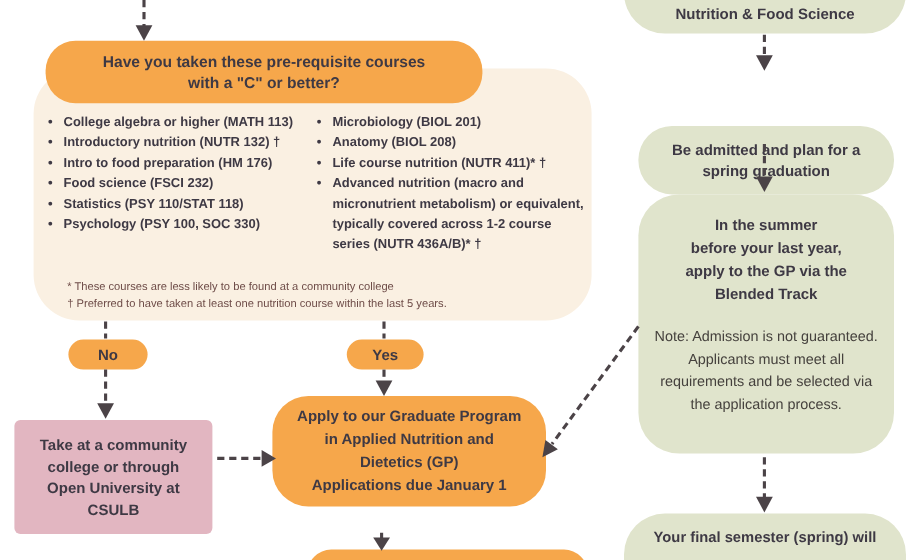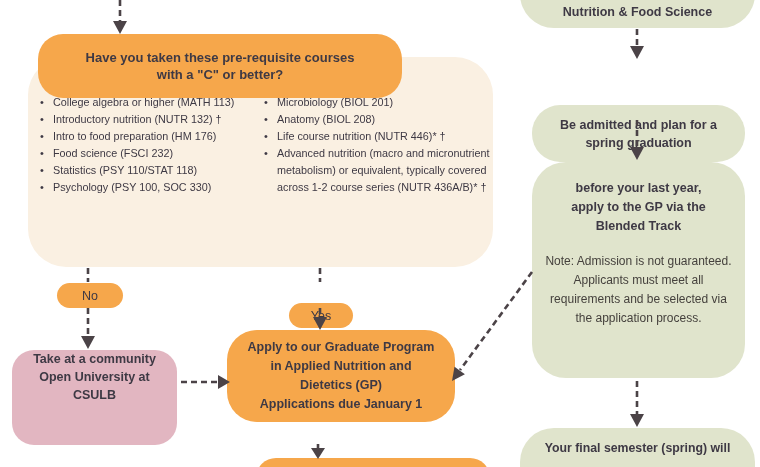--- a/index.html
+++ b/index.html
@@ -2,40 +2,40 @@
 <html><head>
 <meta charset="utf-8">
 <style>
   html,body{margin:0;padding:0;background:#ffffff;}
   #canvas{
     position:relative;width:760px;height:467px;overflow:hidden;background:#ffffff;
     font-family:"Liberation Sans",sans-serif;color:#3E3944;
   }
   .node{position:absolute;box-sizing:border-box;}
   
-  .q-box{left:38px;top:34px;width:364px;height:64px;background:#F6A74B;border-radius:25px;
+  .q-box{left:38px;top:34px;width:364px;height:52px;background:#F6A74B;border-radius:25px;
     z-index:2;display:flex;flex-direction:column;justify-content:center;align-items:center;
     font-weight:700;font-size:13px;line-height:17px;text-align:center;}
   
   .cream{left:28px;top:57px;width:465px;height:210px;background:#FAF0E2;border-radius:38px;z-index:1;}
-  .courses{position:absolute;left:40px;top:94px;display:flex;z-index:2;}
+  .courses{position:absolute;left:40px;top:94px;display:flex;z-index:2;font-weight:bold;}
   .course-col{list-style:none;margin:0;padding:0;font-size:10.8px;line-height:17px;}
   .course-col.left{width:224px;}
   .course-col.right{width:226px;}
   .course-col li{position:relative;padding-left:13px;}
   .course-col li::before{content:"•";position:absolute;left:0;top:0;font-size:11px;}
   .footnotes{left:56px;top:233px;z-index:2;font-size:9.3px;line-height:13.5px;color:#6E4C48;}
   
   .pill{background:#F6A74B;border-radius:13px;display:flex;align-items:center;justify-content:center;
-    font-weight:400;font-size:12.5px;z-index:2;}
+    font-weight:700;font-size:12.5px;z-index:2;}
   .no-pill{left:57px;top:283px;width:66px;height:25px;}
-  .yes-pill{left:289px;top:283px;width:64px;height:25px;margin-top:20px;}
+  .yes-pill{left:289px;top:283px;width:64px;height:25px;}
   
-  .pink-box{left:12px;top:350px;width:165px;height:95px;background:#E2B6C1;border-radius:22px;
-    display:flex;flex-direction:column;justify-content:flex-start;align-items:center;
+  .pink-box{left:12px;top:350px;width:165px;height:95px;background:#E2B6C1;border-radius:5px;
+    display:flex;flex-direction:column;justify-content:center;align-items:center;
     font-weight:700;font-size:12.5px;line-height:18px;text-align:center;}
   
   .apply-box{left:227px;top:330px;width:228px;height:92px;background:#F6A74B;border-radius:30px;
     display:flex;flex-direction:column;justify-content:center;align-items:center;
     font-weight:700;font-size:12.5px;line-height:19px;text-align:center;}
   .next-box{left:256px;top:458px;width:234px;height:40px;background:#F6A74B;border-radius:22px;}
   
   .green{background:#E0E4CC;border-radius:34px;}
   .g-a{left:520px;top:-58px;width:235px;height:86px;display:flex;align-items:flex-end;justify-content:center;
     padding-bottom:9px;font-weight:700;font-size:12.5px;text-align:center;}
@@ -69,30 +69,35 @@
       <li>College algebra or higher (MATH 113)</li>
       <li>Introductory nutrition (NUTR 132) †</li>
       <li>Intro to food preparation (HM 176)</li>
       <li>Food science (FSCI 232)</li>
       <li>Statistics (PSY 110/STAT 118)</li>
       <li>Psychology (PSY 100, SOC 330)</li>
     </ul>
     <ul class="course-col right">
       <li>Microbiology (BIOL 201)</li>
       <li>Anatomy (BIOL 208)</li>
-      <li>Life course nutrition (NUTR 446)* †</li>
+      <li>Life course nutrition (NUTR 411)* †</li>
       <li>Advanced nutrition (macro and micronutrient metabolism) or equivalent, typically covered across 1-2 course series (NUTR 436A/B)* †</li>
     </ul>
+  </div>
+  <div class="node footnotes">
+    <div>* These courses are less likely to be found at a community college</div>
+    <div>† Preferred to have taken at least one nutrition course within the last 5 years.</div>
   </div>
 
   <div class="node pill no-pill">No</div>
   <div class="node pill yes-pill">Yes</div>
 
   <div class="node pink-box">
     <span>Take at a community</span>
+    <span>college or through</span>
     <span>Open University at</span>
     <span>CSULB</span>
   </div>
 
   <div class="node apply-box">
     <span>Apply to our Graduate Program</span>
     <span>in Applied Nutrition and</span>
     <span>Dietetics (GP)</span>
     <span>Applications due January 1</span>
   </div>
@@ -100,20 +105,21 @@
   <div class="node next-box"></div>
 
   <div class="node green g-a">
     <span>Nutrition &amp; Food Science</span>
   </div>
   <div class="node green g-b">
     <div class="inner">Be admitted and plan for a spring graduation</div>
   </div>
   <div class="node green g-c">
     <div class="title">
+      <div>In the summer</div>
       <div>before your last year,</div>
       <div>apply to the GP via the</div>
       <div>Blended Track</div>
     </div>
     <div class="note">Note: Admission is not guaranteed. Applicants must meet all requirements and be selected via the application process.</div>
   </div>
   <div class="node green g-d">
     <span>Your final semester (spring) will</span>
   </div>
 

